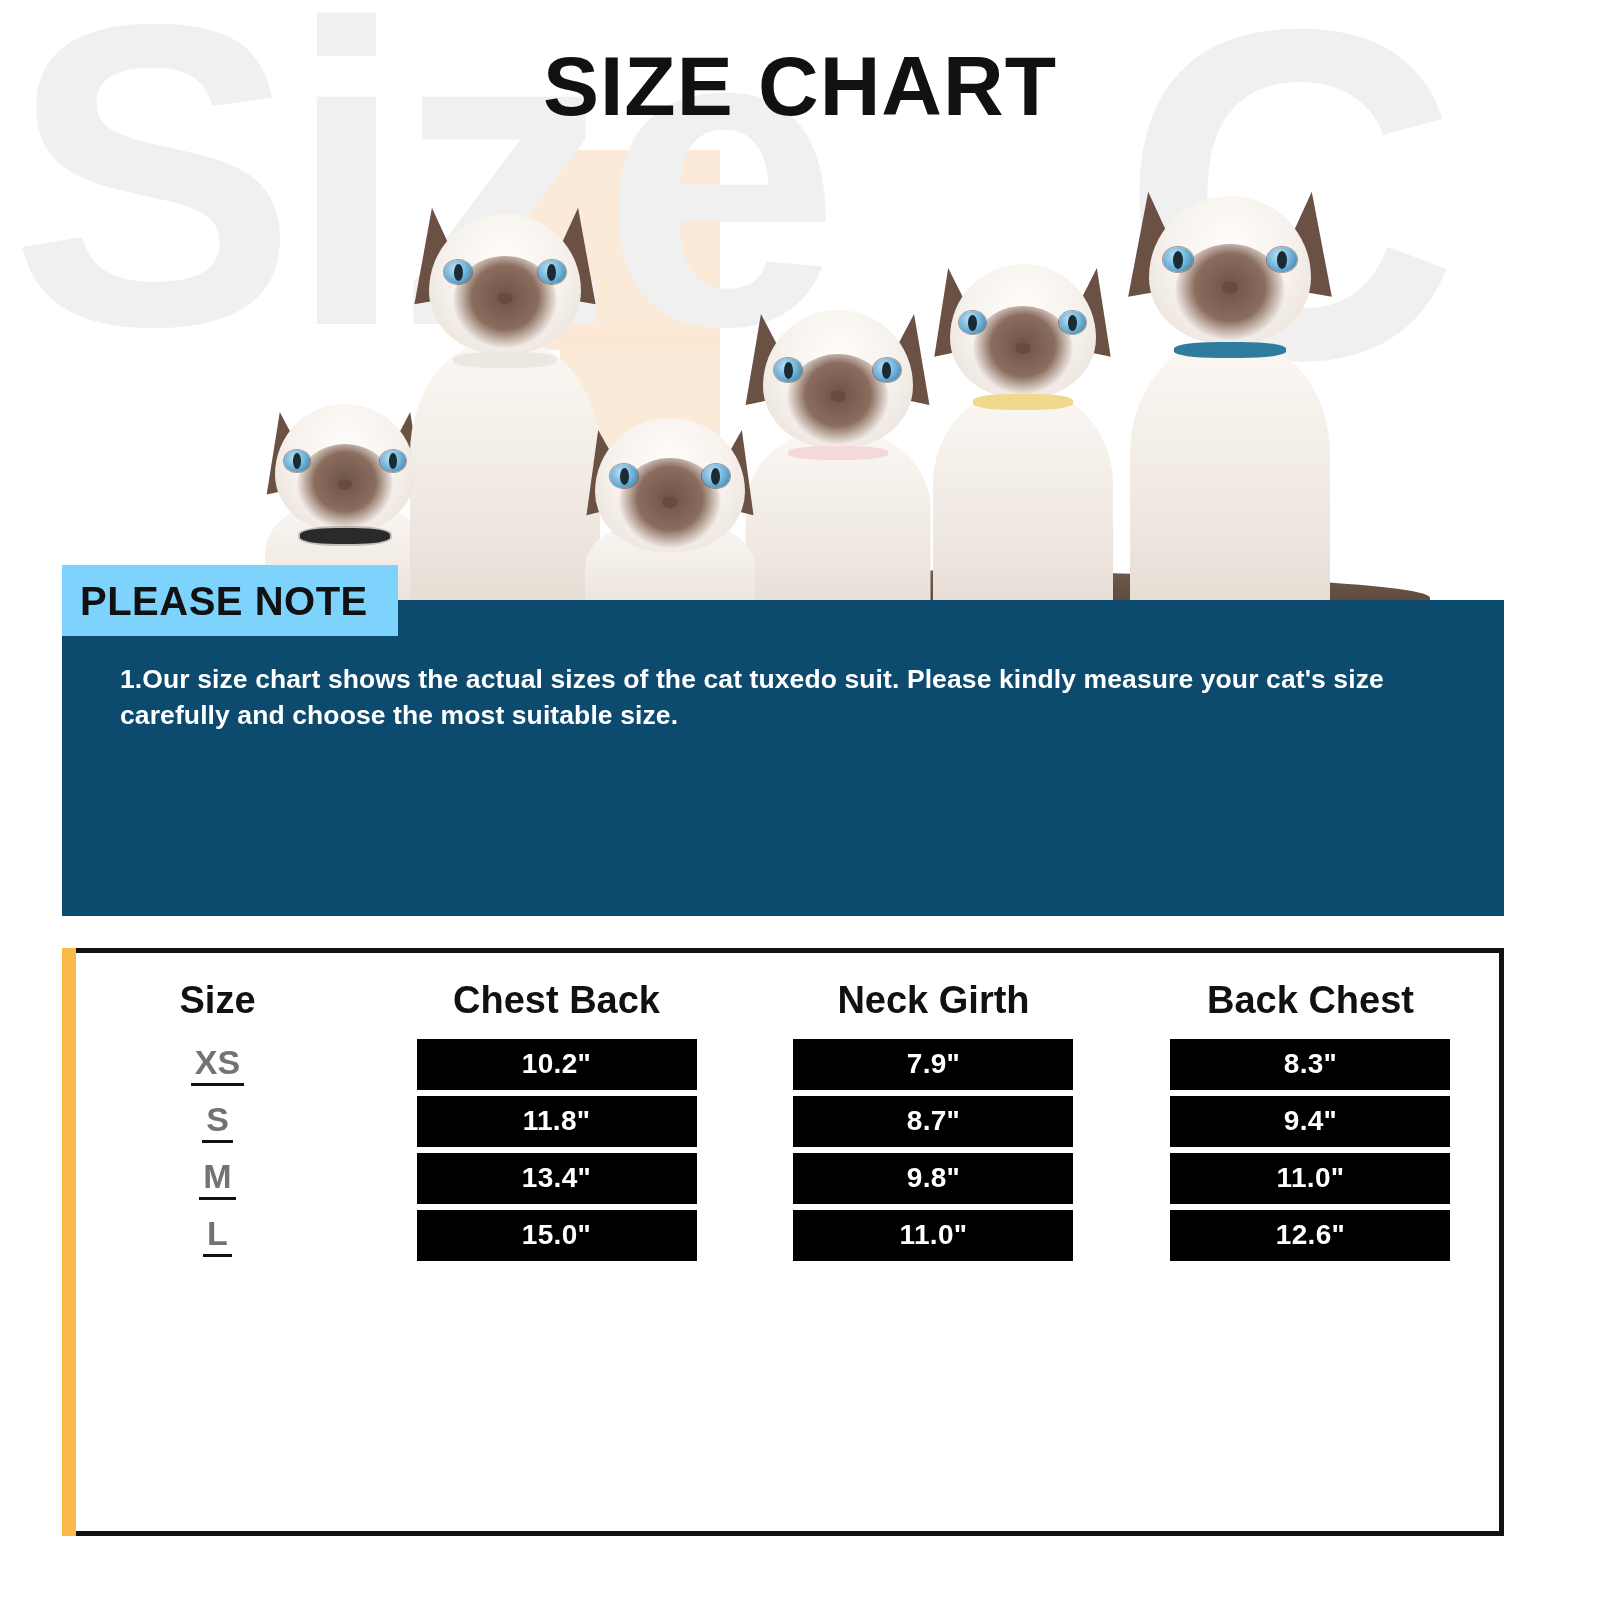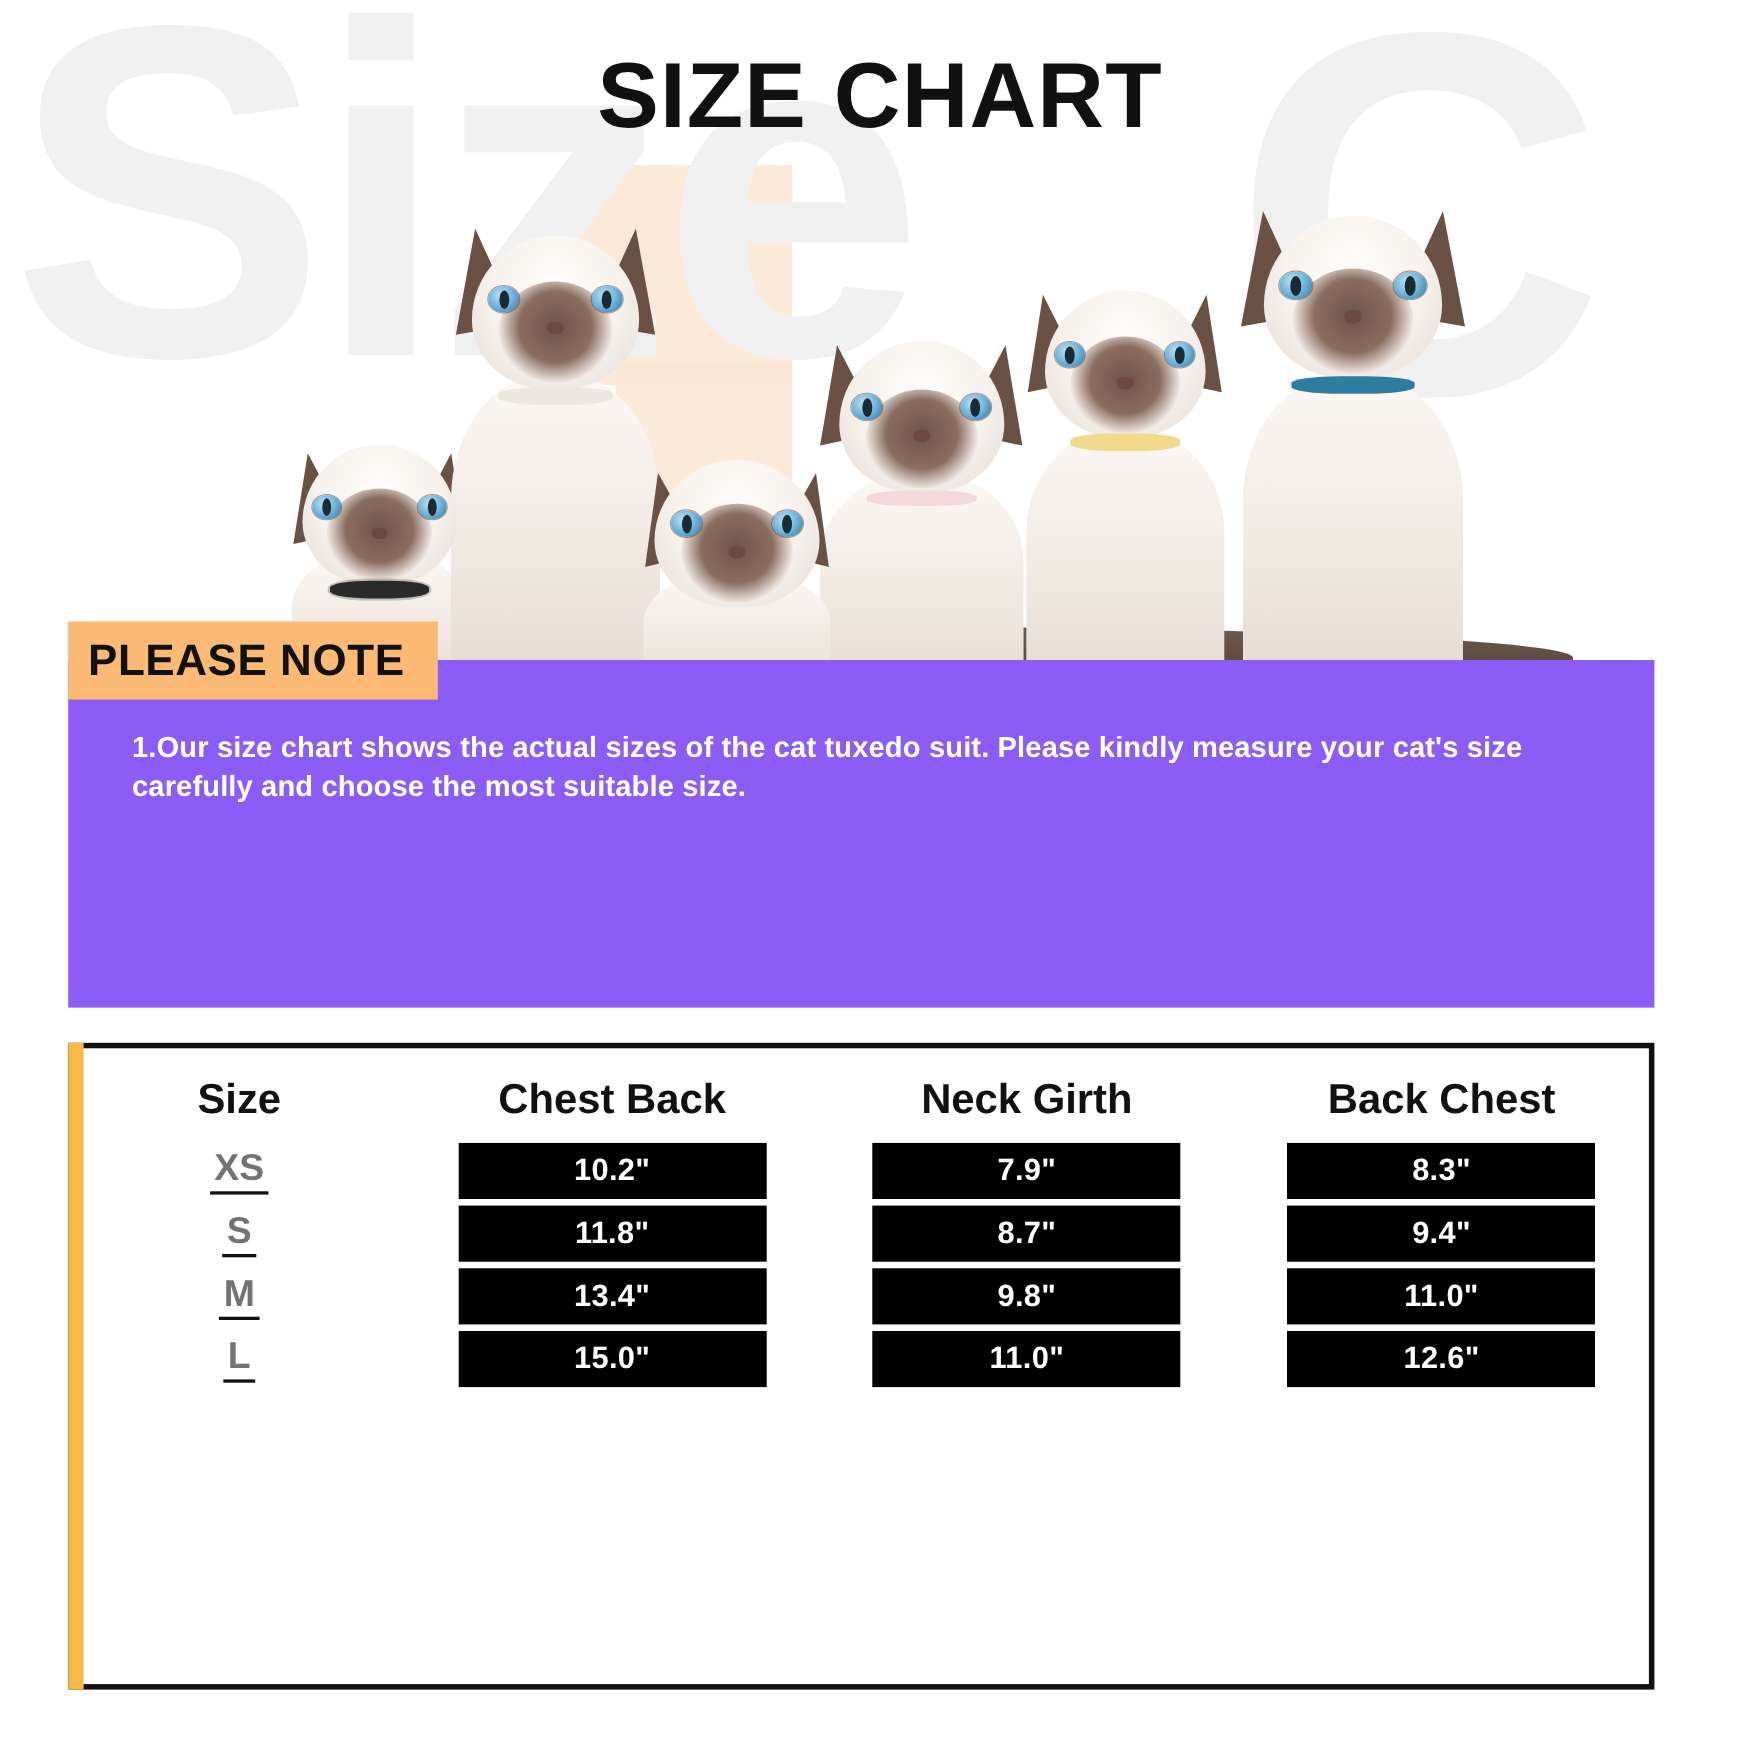--- a/index.html
+++ b/index.html
@@ -143,35 +143,35 @@
     background: linear-gradient(180deg, #6f5a4c 0%, #4a3a30 100%);
     border-radius: 50% 50% 6px 6px / 40% 40% 6px 6px;
     z-index: 1;
   }
 
   
   .note-tab {
     position: absolute;
     top: 565px;
     left: 62px;
-    background: #fdba74;
+    background: #7dd3fc;
     padding: 14px 30px 12px 18px;
     font-size: 40px;
     font-weight: bold;
     color: #111;
     letter-spacing: 0.5px;
     z-index: 6;
   }
   .note-box {
     position: absolute;
     top: 600px;
     left: 62px;
     width: 1442px;
     height: 316px;
-    background: #8b5cf6;
+    background: #0c4a6e;
     z-index: 5;
   }
   .note-inner {
     position: absolute;
     top: 62px;
     left: 58px;
     width: 1350px;
     color: #ffffff;
   }
   .note-line {

